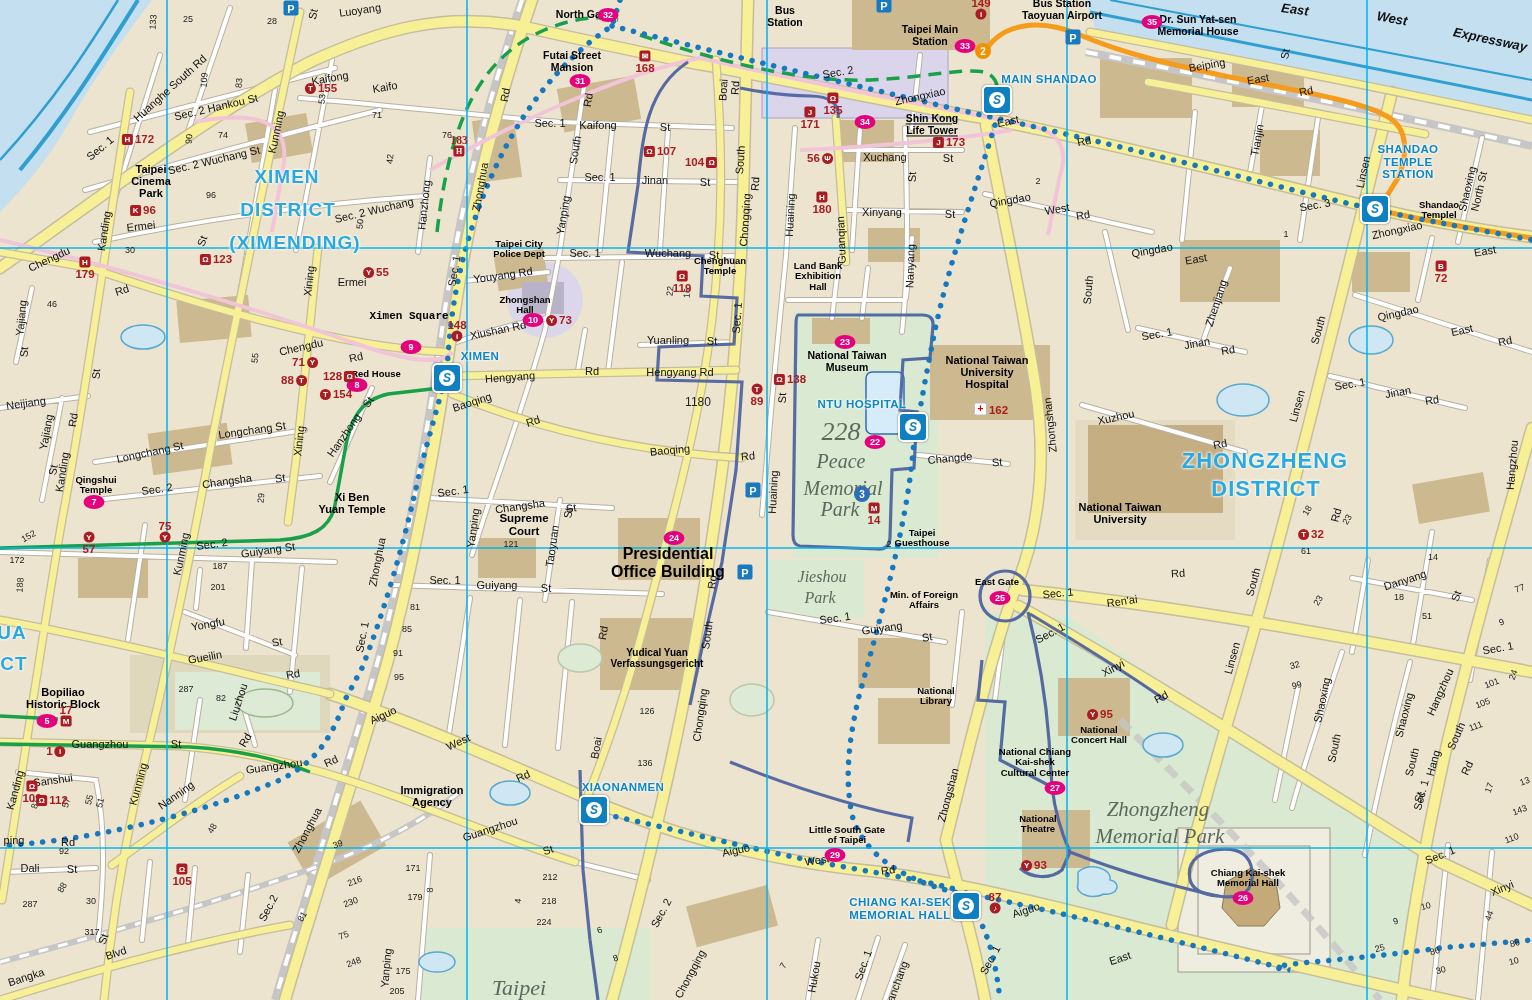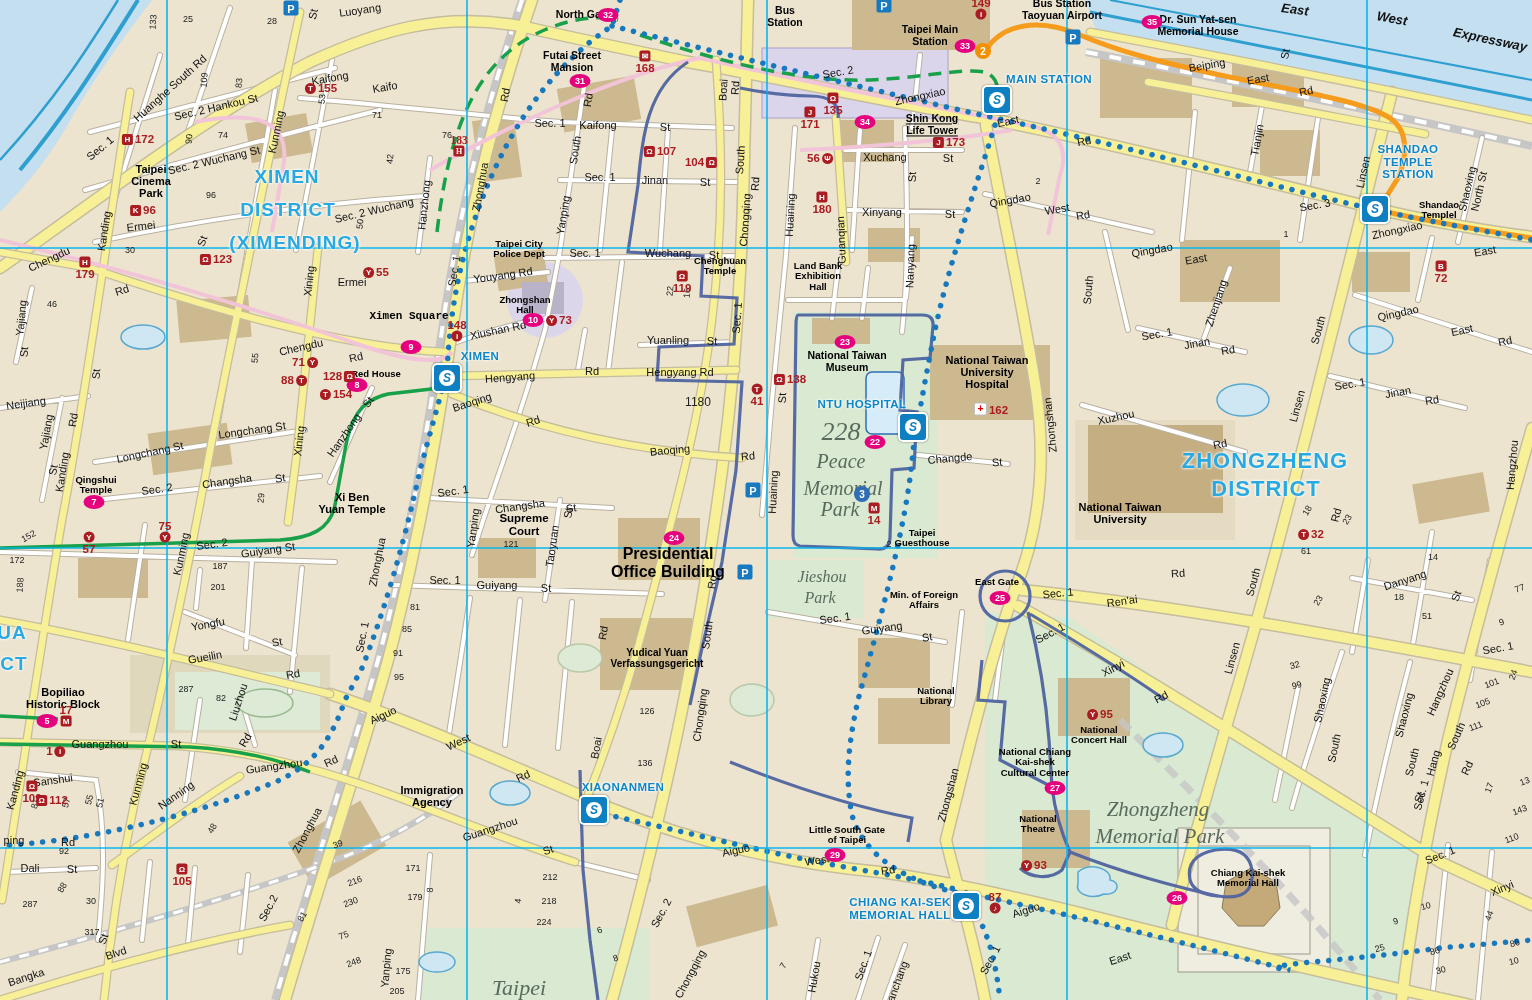--- a/index.html
+++ b/index.html
@@ -285,21 +285,21 @@
 </svg>
 
 <div id="overlay">
       <div class="lbl big" style="left: 287px; top: 177px; transform: translate(-50%, -50%) rotate(0deg);">XIMEN</div>
       <div class="lbl big" style="left: 288px; top: 210px; transform: translate(-50%, -50%) rotate(0deg);">DISTRICT</div>
       <div class="lbl big" style="left: 295px; top: 243px; transform: translate(-50%, -50%) rotate(0deg);">(XIMENDING)</div>
       <div class="lbl big" style="left: 1265px; top: 461px; font-size: 22px; transform: translate(-50%, -50%) rotate(0deg);">ZHONGZHENG</div>
       <div class="lbl big" style="left: 1266px; top: 489px; font-size: 22px; transform: translate(-50%, -50%) rotate(0deg);">DISTRICT</div>
       <div class="lbl big" style="left: 12px; top: 633px; transform: translate(-50%, -50%) rotate(0deg);">UA</div>
       <div class="lbl big" style="left: 14px; top: 664px; transform: translate(-50%, -50%) rotate(0deg);">CT</div>
-      <div class="lbl stn" style="left: 1049px; top: 79px; transform: translate(-50%, -50%) rotate(0deg);">MAIN STATION</div>
+      <div class="lbl stn" style="left: 1049px; top: 79px; transform: translate(-50%, -50%) rotate(0deg);">MAIN SHANDAO</div>
       <div class="lbl stn" style="left: 480px; top: 356px; transform: translate(-50%, -50%) rotate(0deg);">XIMEN</div>
       <div class="lbl stn" style="left: 862px; top: 404px; transform: translate(-50%, -50%) rotate(0deg);">NTU HOSPITAL</div>
       <div class="lbl stn" style="left: 1408px; top: 162px; transform: translate(-50%, -50%) rotate(0deg);">SHANDAO
 TEMPLE
 STATION</div>
       <div class="lbl stn" style="left: 623px; top: 787px; transform: translate(-50%, -50%) rotate(0deg);">XIAONANMEN</div>
       <div class="lbl stn" style="left: 900px; top: 909px; transform: translate(-50%, -50%) rotate(0deg);">CHIANG KAI-SEK
 MEMORIAL HALL</div>
       <div class="lbl exp" style="left: 1295px; top: 10px; transform: translate(-50%, -50%) rotate(8deg);">East</div>
       <div class="lbl exp" style="left: 1392px; top: 19px; transform: translate(-50%, -50%) rotate(10deg);">West</div>
@@ -682,21 +682,21 @@
       <div class="badge sight" style="left: 865px; top: 122px;">34</div>
       <div class="badge sight" style="left: 1152px; top: 22px;">35</div>
       <div class="badge sight" style="left: 411px; top: 347px;">9</div>
       <div class="badge sight" style="left: 357px; top: 385px;">8</div>
       <div class="badge sight" style="left: 533px; top: 320px;">10</div>
       <div class="badge sight" style="left: 94px; top: 502px;">7</div>
       <div class="badge sight" style="left: 875px; top: 442px;">22</div>
       <div class="badge sight" style="left: 845px; top: 342px;">23</div>
       <div class="badge sight" style="left: 674px; top: 538px;">24</div>
       <div class="badge sight" style="left: 1000px; top: 598px;">25</div>
-      <div class="badge sight" style="left: 1177px; top: 898px; text-align: center;">26</div>
+      <div class="badge sight" style="left: 1243px; top: 898px; text-align: center;">26</div>
       <div class="badge sight" style="left: 1055px; top: 788px;">27</div>
       <div class="badge sight" style="left: 835px; top: 855px;">29</div>
       <div class="badge sight" style="left: 47px; top: 721px;">5</div>
       <div class="badge linebadge" style="left: 983px; top: 51px; background: rgb(242, 145, 0);">2</div>
       <div class="badge linebadge" style="left: 862px; top: 494px; background: rgb(47, 109, 181);">3</div>
       <div class="redpoi col" style="left: 981px; top: 8px;">
         <span>149</span>
         <span class="ricon ci">i</span>
       </div>
       <div class="redpoi col" style="left: 645px; top: 62px;">
@@ -782,21 +782,21 @@
       <div class="redpoi" style="left: 336px; top: 394px;">
         <span class="ricon ci">T</span>
         <span>154</span>
       </div>
       <div class="redpoi col" style="left: 682px; top: 282px;">
         <span class="ricon">Ω</span>
         <span>119</span>
       </div>
       <div class="redpoi col" style="left: 757px; top: 395px;">
         <span class="ricon ci">T</span>
-        <span>41</span>
+        <span>89</span>
       </div>
       <div class="redpoi" style="left: 790px; top: 379px;">
         <span class="ricon">Ω</span>
         <span>138</span>
       </div>
       <div class="redpoi" style="left: 991px; top: 409px;">
         <span class="ricon cross">+</span>
         <span>162</span>
       </div>
       <div class="redpoi col" style="left: 1441px; top: 272px;">

